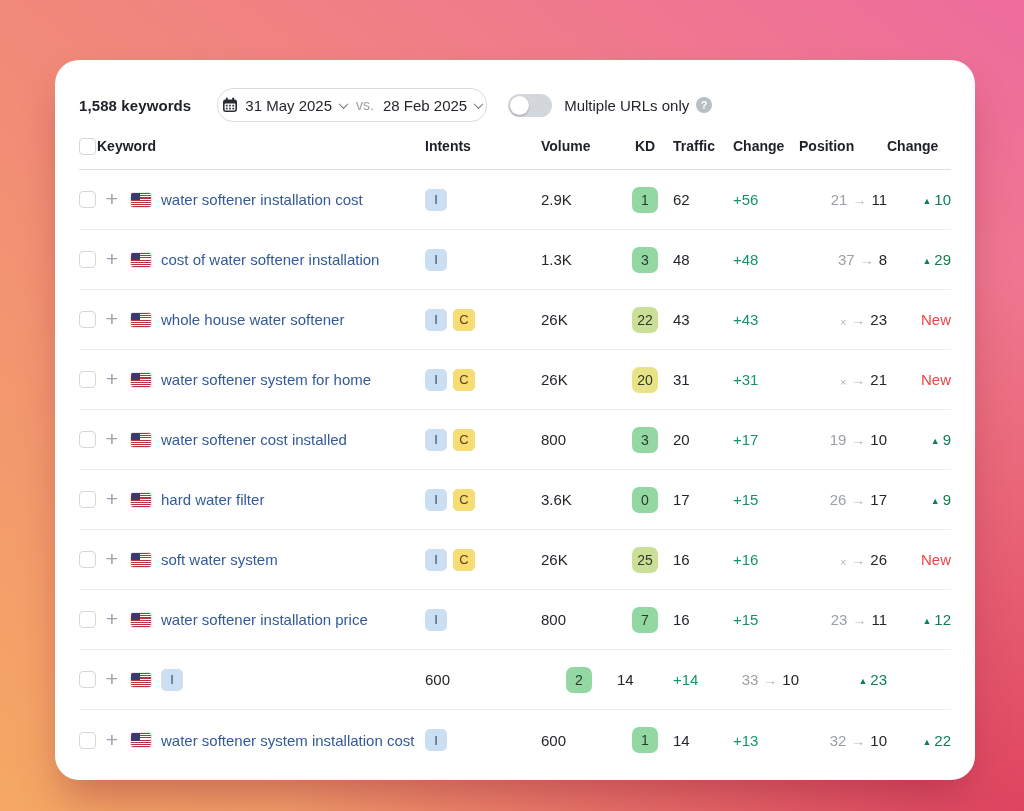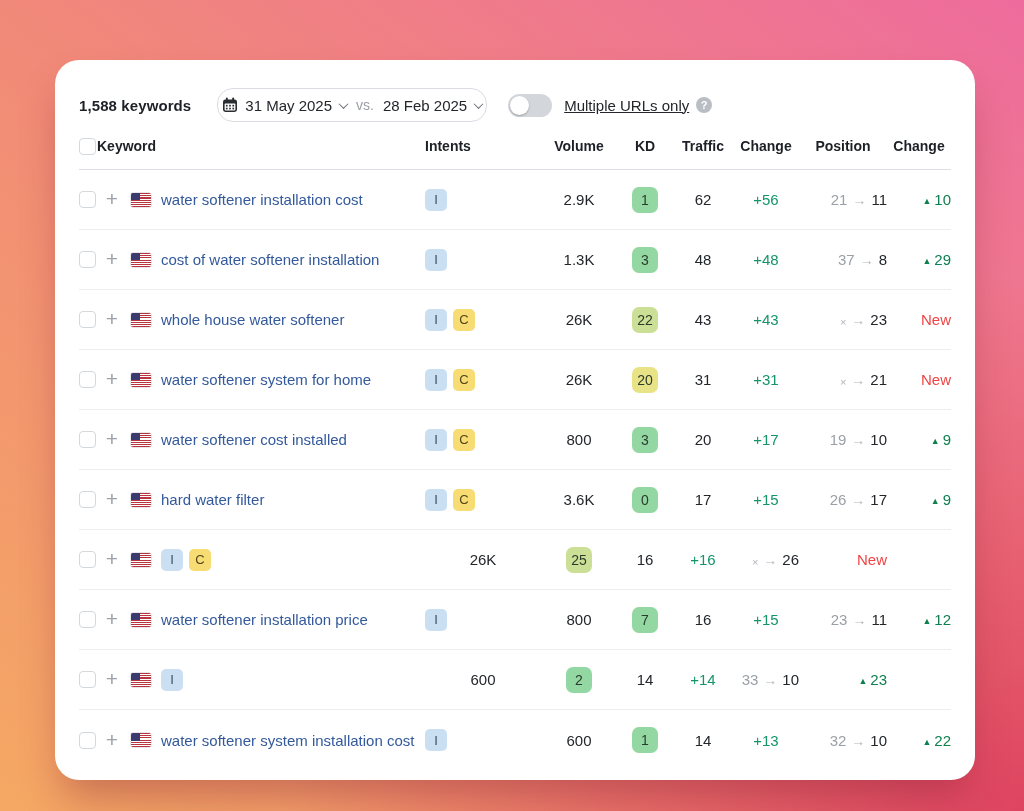--- a/index.html
+++ b/index.html
@@ -27,30 +27,30 @@
   .seg button + button { border-left:1px solid #d9dce0; }
   .datepicker { display:flex; align-items:center; gap:7px; margin-left:26px; height:34px;
     border:1px solid #d9dce0; border-radius:16px; background:#fff; padding:0 4px; cursor:pointer; font-family:inherit; }
   .datepicker .date { font-size:15px; color:#23262b; }
   .caret { width:7px; height:7px; border-right:1.6px solid #6b7077; border-bottom:1.6px solid #6b7077;
     transform:rotate(45deg) translate(-1px,-1px); margin-left:1px; }
   .vs { font-size:14px; color:#9aa0a6; margin:0 2px; }
   .switch { width:44px; height:23px; border-radius:12px; background:#d3d6da; position:relative; margin-left:21px; cursor:pointer; flex:none; }
   .switch .knob { position:absolute; left:2px; top:2px; width:19px; height:19px; border-radius:50%; background:#fff;
     box-shadow:0 1px 2px rgba(0,0,0,.25); }
-  .toggle-label { font-size:15px; color:#23262b; margin-left:12px;text-decoration:underline; }
+  .toggle-label { font-size:15px; color:#23262b; margin-left:12px; }
   .help { width:16px; height:16px; border-radius:50%; background:#b9bec5; color:#fff; font-size:11px; font-weight:700;
     display:inline-flex; align-items:center; justify-content:center; margin-left:7px; cursor:pointer; }
 
   
   .grid { display:grid; grid-template-columns:18px 30px 34px 264px 116px 76px 56px 60px 66px 88px 1fr; align-items:center; }
   .thead { height:47px; border-bottom:1px solid #dcdfe3; font-size:14px; font-weight:700; color:#1d2026; }
   .thead .h { cursor:pointer; }
   .h-keyword { grid-column:2 / 5; }
-  .right { text-align:center; }
+  .right { text-align:left; }
   .center { text-align:center; }
 
   .row { min-height:60px; border-bottom:1px solid #ebedf0; }
   .row:last-child { border-bottom:none; }
   .checkbox { width:17px; height:17px; border:1.5px solid #d4d8dc; border-radius:4px; background:#fff; cursor:pointer; display:inline-block; }
   .plus { background:none; border:none; color:#9ca3ab; font-size:21px; font-weight:400; line-height:1; cursor:pointer;
     justify-self:center; font-family:inherit; padding:0 0 2px 0; }
   .flag { width:20px; height:14px; border-radius:2px; position:relative; overflow:hidden; justify-self:start; margin-left:4px;
     background:repeating-linear-gradient(to bottom, #b8353f 0 1.1px, #fff 1.1px 2.2px);
     box-shadow:0 0 0 .5px rgba(0,0,0,.18); }
@@ -251,20 +251,21 @@
       <span class="parrow">→</span>
       <span class="pto">17</span>
     </span>
     <span class="poschange"><span class="tri">▲</span><span>9</span></span>
   </div>
 
   <div class="grid row">
     <span class="checkbox"></span>
     <button class="plus">+</button>
     <span class="flag"></span>
+    <a class="kw">soft water system</a>
     <span class="intents">
           <span class="intent intent-I">I</span>
           <span class="intent intent-C">C</span>
         </span>
     <span class="num right">26K</span>
     <span class="kdwrap"><span class="kd kd-lime">25</span></span>
     <span class="num right">16</span>
     <span class="num right change">+16</span>
     <span class="pos">
       <span class="pfrom na">×</span>

